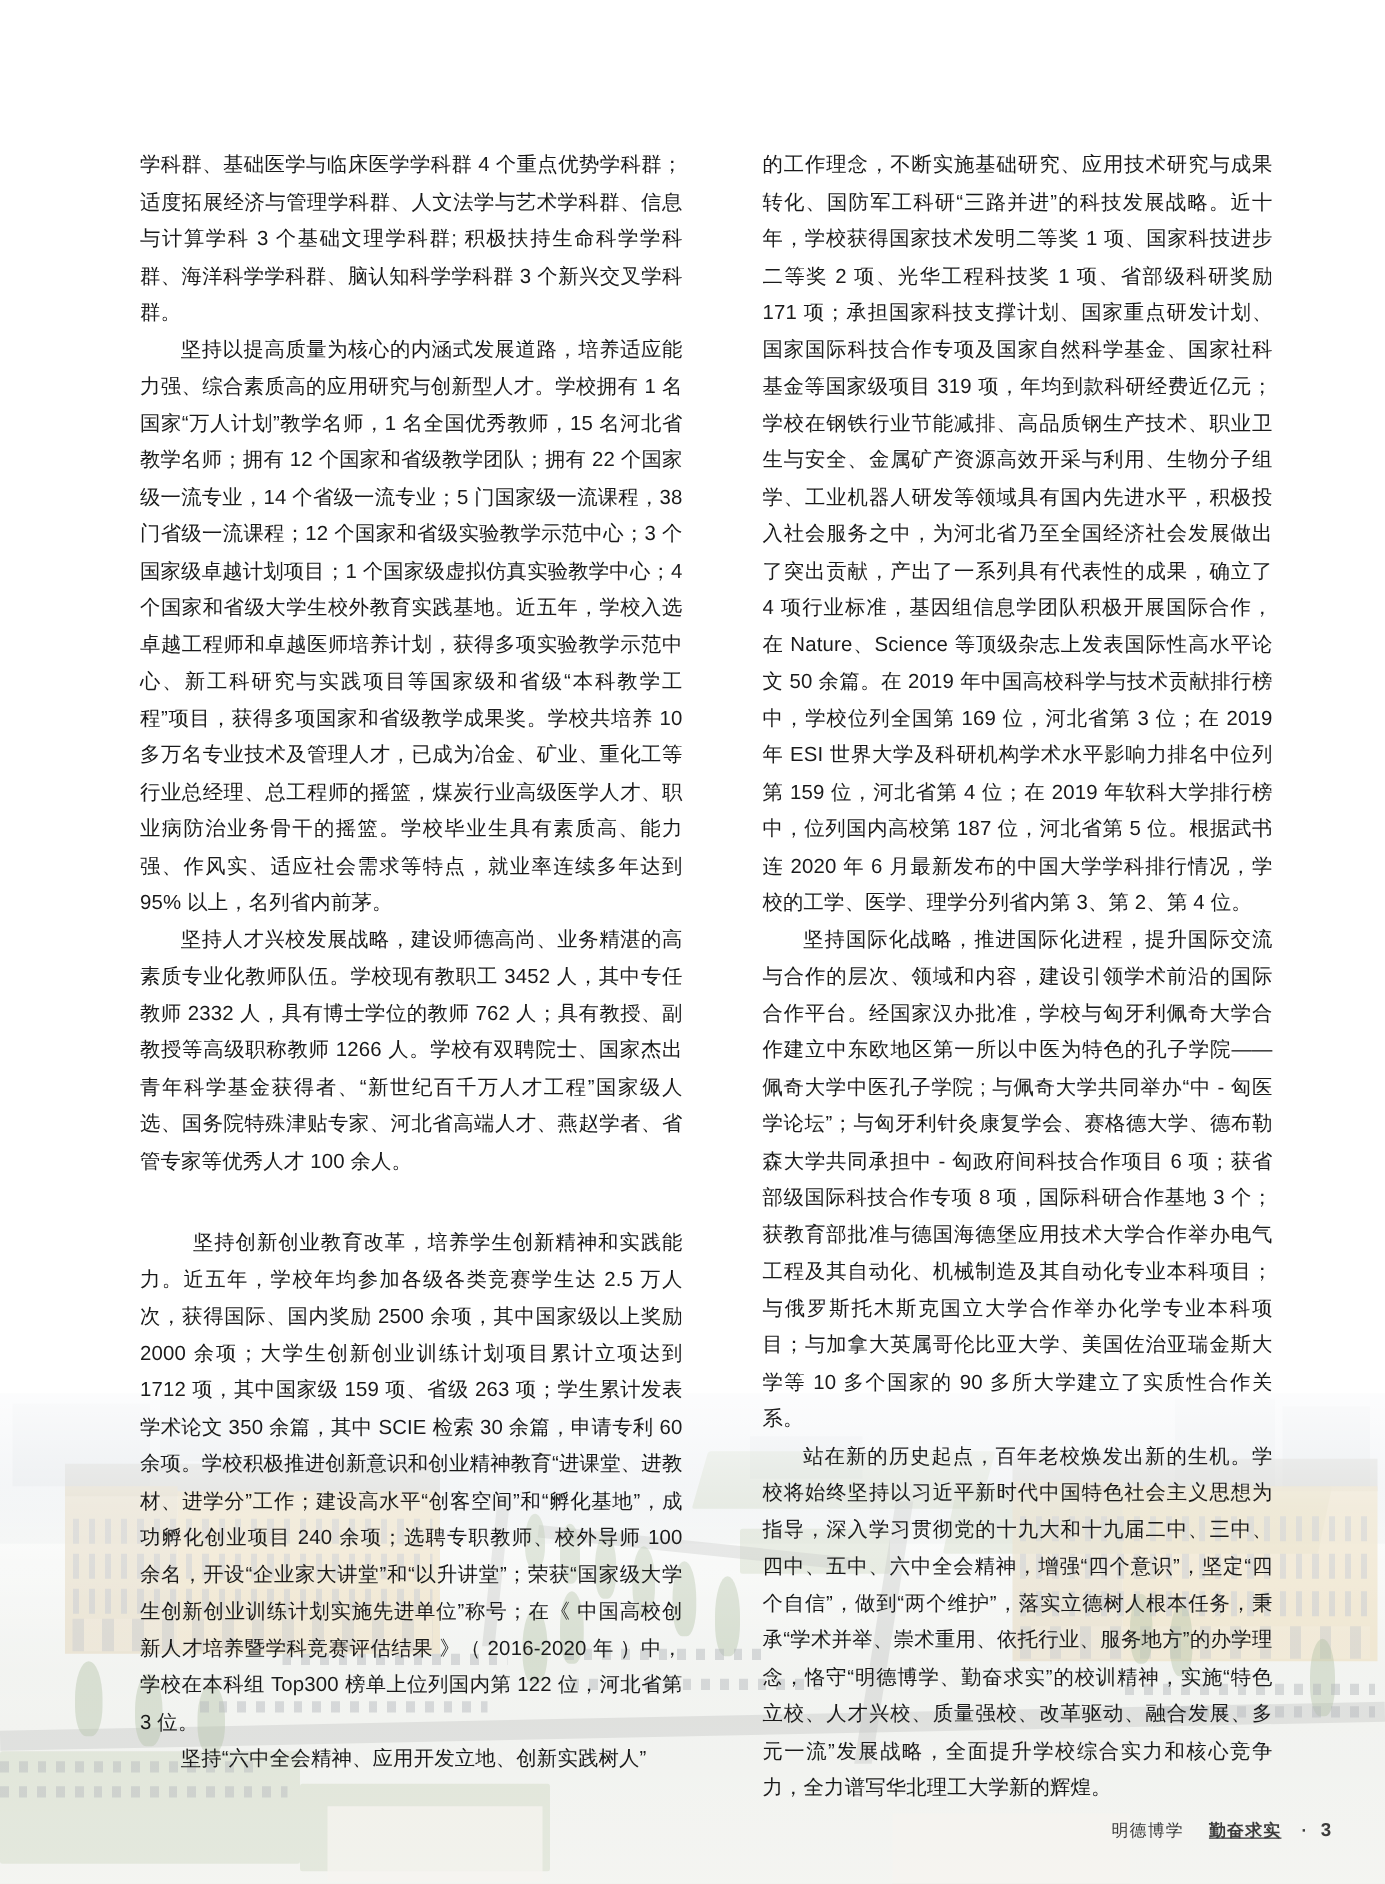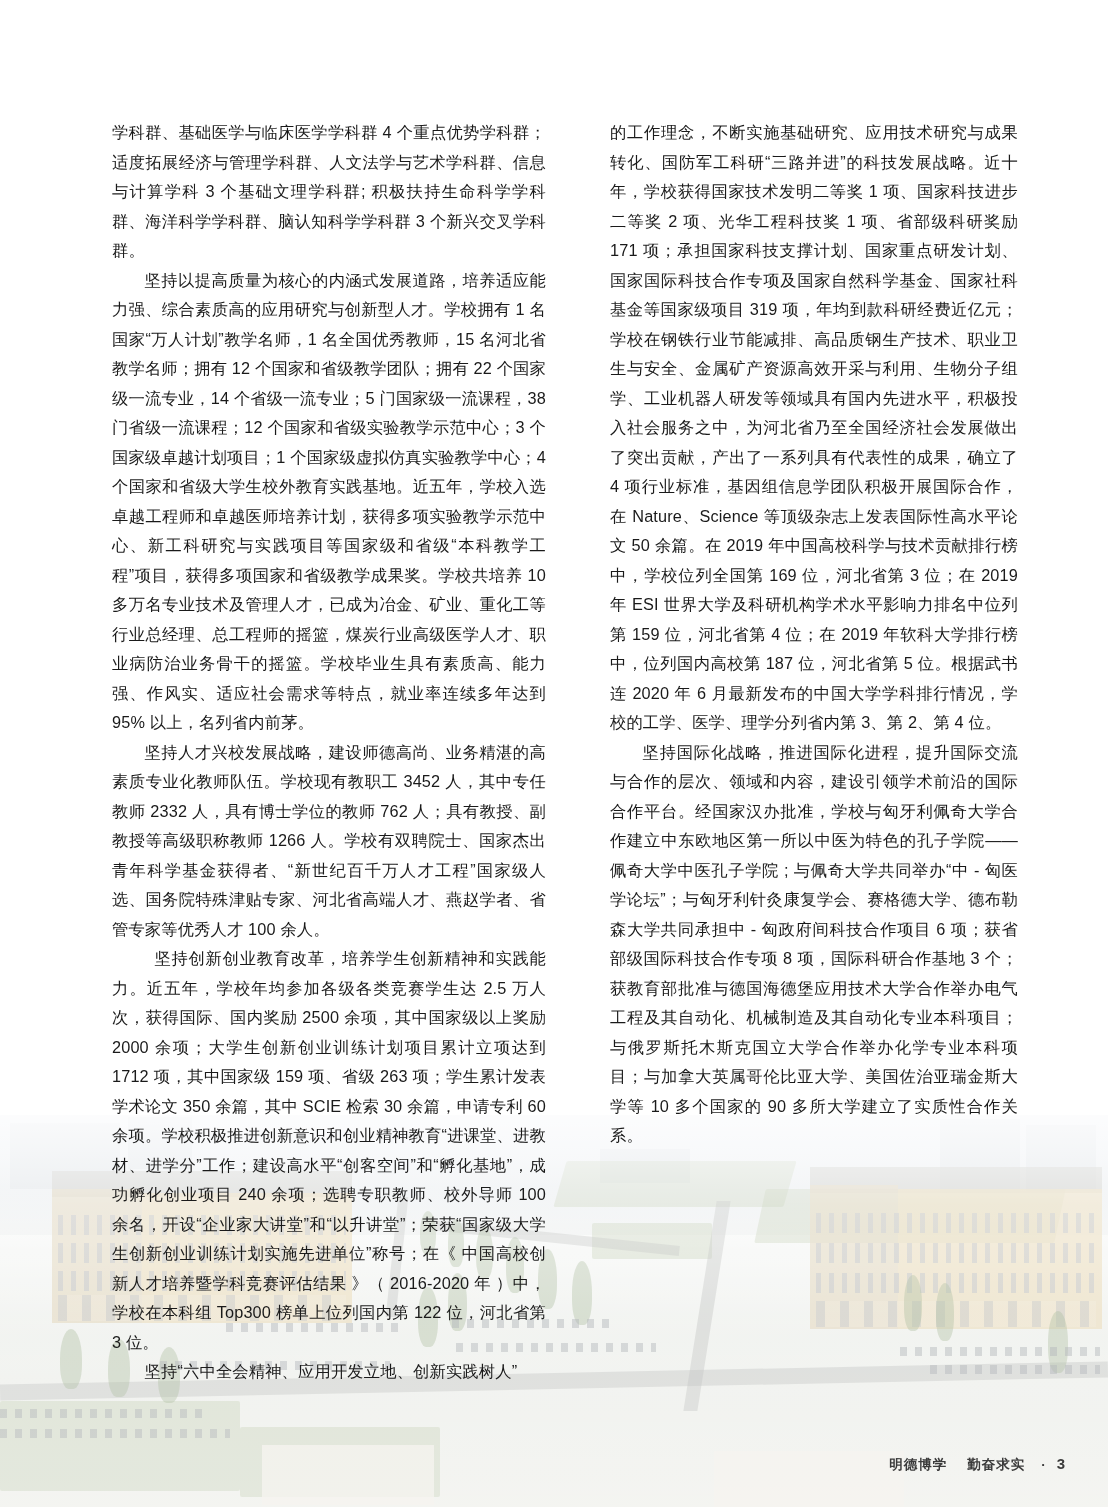--- a/index.html
+++ b/index.html
@@ -154,36 +154,36 @@
     margin: 0;
     font-size: 16.3px;
     line-height: 29.5px;
     color: #1a1a1a;
     text-align: justify;
     text-justify: inter-ideograph;
     letter-spacing: 0.15px;
     font-weight: 400;
   }
   p.indent  { text-indent: 2em; }
-  p.indent3 { text-indent: 2.6em; }
+  p.indent3 { text-indent: 2.6em; margin-top: 36px; }
 
   
   .footer {
     position: absolute;
     right: 70px;
     bottom: 33px;
     display: flex;
     align-items: baseline;
     gap: 6px;
     color: #3b3b3b;
     font-size: 13.5px;
     letter-spacing: 1px;
   }
-  .footer .motto-a { margin-right: 14px; font-weight: 700; text-align: center; }
-  .footer .motto-b { font-weight: 600; }
+  .footer .motto-a { margin-right: 14px; font-weight: 400; text-align: center; }
+  .footer .motto-b { font-weight: 600; text-decoration: underline; }
   .footer .sep { margin: 0 4px 0 10px; font-weight: 700; }
   .footer .pageno { font-size: 15px; font-weight: 600; }
 </style>
 </head>
 <body>
 
 <div class="page">
 
   <div class="photo">
     <div class="photo-base"></div>
@@ -262,20 +262,21 @@
       <p class="para">学科群、基础医学与临床医学学科群 4 个重点优势学科群；适度拓展经济与管理学科群、人文法学与艺术学科群、信息与计算学科 3 个基础文理学科群; 积极扶持生命科学学科群、海洋科学学科群、脑认知科学学科群 3 个新兴交叉学科群。</p>
       <p class="para indent">坚持以提高质量为核心的内涵式发展道路，培养适应能力强、综合素质高的应用研究与创新型人才。学校拥有 1 名国家“万人计划”教学名师，1 名全国优秀教师，15 名河北省教学名师；拥有 12 个国家和省级教学团队；拥有 22 个国家级一流专业，14 个省级一流专业；5 门国家级一流课程，38 门省级一流课程；12 个国家和省级实验教学示范中心；3 个国家级卓越计划项目；1 个国家级虚拟仿真实验教学中心；4 个国家和省级大学生校外教育实践基地。近五年，学校入选卓越工程师和卓越医师培养计划，获得多项实验教学示范中心、新工科研究与实践项目等国家级和省级“本科教学工程”项目，获得多项国家和省级教学成果奖。学校共培养 10 多万名专业技术及管理人才，已成为冶金、矿业、重化工等行业总经理、总工程师的摇篮，煤炭行业高级医学人才、职业病防治业务骨干的摇篮。学校毕业生具有素质高、能力强、作风实、适应社会需求等特点，就业率连续多年达到 95% 以上，名列省内前茅。</p>
       <p class="para indent">坚持人才兴校发展战略，建设师德高尚、业务精湛的高素质专业化教师队伍。学校现有教职工 3452 人，其中专任教师 2332 人，具有博士学位的教师 762 人；具有教授、副教授等高级职称教师 1266 人。学校有双聘院士、国家杰出青年科学基金获得者、“新世纪百千万人才工程”国家级人选、国务院特殊津贴专家、河北省高端人才、燕赵学者、省管专家等优秀人才 100 余人。</p>
       <p class="para indent3">坚持创新创业教育改革，培养学生创新精神和实践能力。近五年，学校年均参加各级各类竞赛学生达 2.5 万人次，获得国际、国内奖励 2500 余项，其中国家级以上奖励 2000 余项；大学生创新创业训练计划项目累计立项达到 1712 项，其中国家级 159 项、省级 263 项；学生累计发表学术论文 350 余篇，其中 SCIE 检索 30 余篇，申请专利 60 余项。学校积极推进创新意识和创业精神教育“进课堂、进教材、进学分”工作；建设高水平“创客空间”和“孵化基地”，成功孵化创业项目 240 余项；选聘专职教师、校外导师 100 余名，开设“企业家大讲堂”和“以升讲堂”；荣获“国家级大学生创新创业训练计划实施先进单位”称号；在《 中国高校创新人才培养暨学科竞赛评估结果 》（ 2016-2020 年 ）中，学校在本科组 Top300 榜单上位列国内第 122 位，河北省第 3 位。</p>
       <p class="para indent">坚持“六中全会精神、应用开发立地、创新实践树人”</p>
     </div>
 
     <div class="col col-right">
       <p class="para">的工作理念，不断实施基础研究、应用技术研究与成果转化、国防军工科研“三路并进”的科技发展战略。近十年，学校获得国家技术发明二等奖 1 项、国家科技进步二等奖 2 项、光华工程科技奖 1 项、省部级科研奖励 171 项；承担国家科技支撑计划、国家重点研发计划、国家国际科技合作专项及国家自然科学基金、国家社科基金等国家级项目 319 项，年均到款科研经费近亿元；学校在钢铁行业节能减排、高品质钢生产技术、职业卫生与安全、金属矿产资源高效开采与利用、生物分子组学、工业机器人研发等领域具有国内先进水平，积极投入社会服务之中，为河北省乃至全国经济社会发展做出了突出贡献，产出了一系列具有代表性的成果，确立了 4 项行业标准，基因组信息学团队积极开展国际合作，在 Nature、Science 等顶级杂志上发表国际性高水平论文 50 余篇。在 2019 年中国高校科学与技术贡献排行榜中，学校位列全国第 169 位，河北省第 3 位；在 2019 年 ESI 世界大学及科研机构学术水平影响力排名中位列第 159 位，河北省第 4 位；在 2019 年软科大学排行榜中，位列国内高校第 187 位，河北省第 5 位。根据武书连 2020 年 6 月最新发布的中国大学学科排行情况，学校的工学、医学、理学分列省内第 3、第 2、第 4 位。</p>
       <p class="para indent">坚持国际化战略，推进国际化进程，提升国际交流与合作的层次、领域和内容，建设引领学术前沿的国际合作平台。经国家汉办批准，学校与匈牙利佩奇大学合作建立中东欧地区第一所以中医为特色的孔子学院——佩奇大学中医孔子学院 ; 与佩奇大学共同举办“中 - 匈医学论坛”；与匈牙利针灸康复学会、赛格德大学、德布勒森大学共同承担中 - 匈政府间科技合作项目 6 项；获省部级国际科技合作专项 8 项，国际科研合作基地 3 个；获教育部批准与德国海德堡应用技术大学合作举办电气工程及其自动化、机械制造及其自动化专业本科项目；与俄罗斯托木斯克国立大学合作举办化学专业本科项目；与加拿大英属哥伦比亚大学、美国佐治亚瑞金斯大学等 10 多个国家的 90 多所大学建立了实质性合作关系。</p>
+      <p class="para indent">站在新的历史起点，百年老校焕发出新的生机。学校将始终坚持以习近平新时代中国特色社会主义思想为指导，深入学习贯彻党的十九大和十九届二中、三中、四中、五中、六中全会精神，增强“四个意识”，坚定“四个自信”，做到“两个维护”，落实立德树人根本任务，秉承“学术并举、崇术重用、依托行业、服务地方”的办学理念，恪守“明德博学、勤奋求实”的校训精神，实施“特色立校、人才兴校、质量强校、改革驱动、融合发展、多元一流”发展战略，全面提升学校综合实力和核心竞争力，全力谱写华北理工大学新的辉煌。</p>
     </div>
 
   </div>
 
   <div class="footer">
     <span class="motto-a">明德博学</span>
     <span class="motto-b">勤奋求实</span>
     <span class="sep">·</span>
     <span class="pageno">3</span>
   </div>

